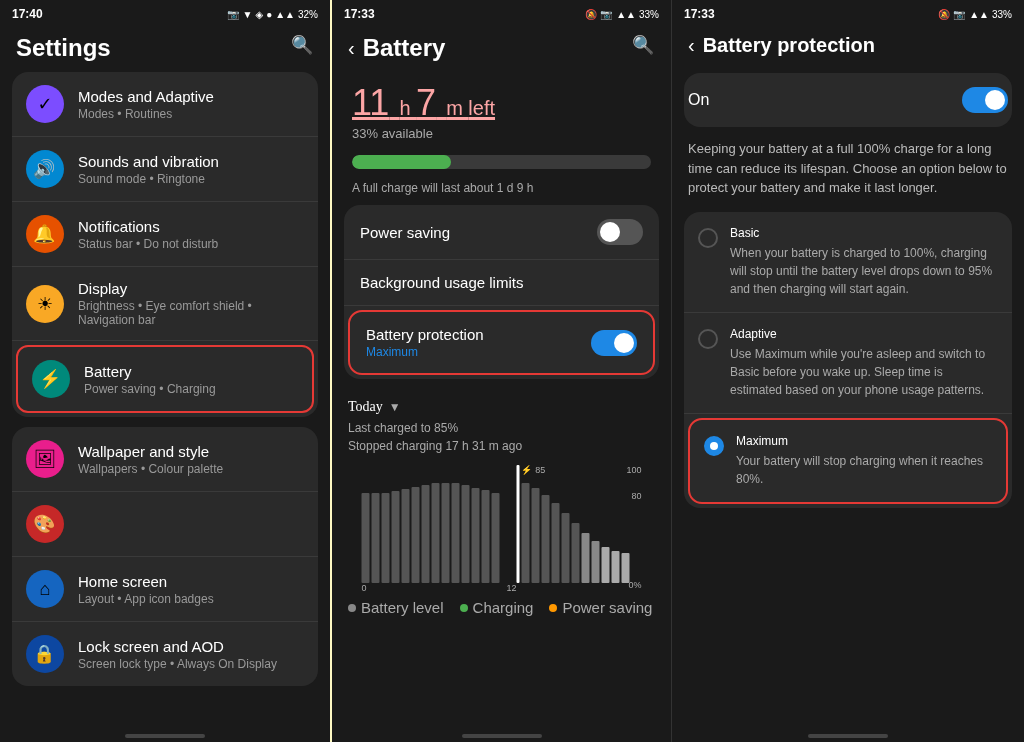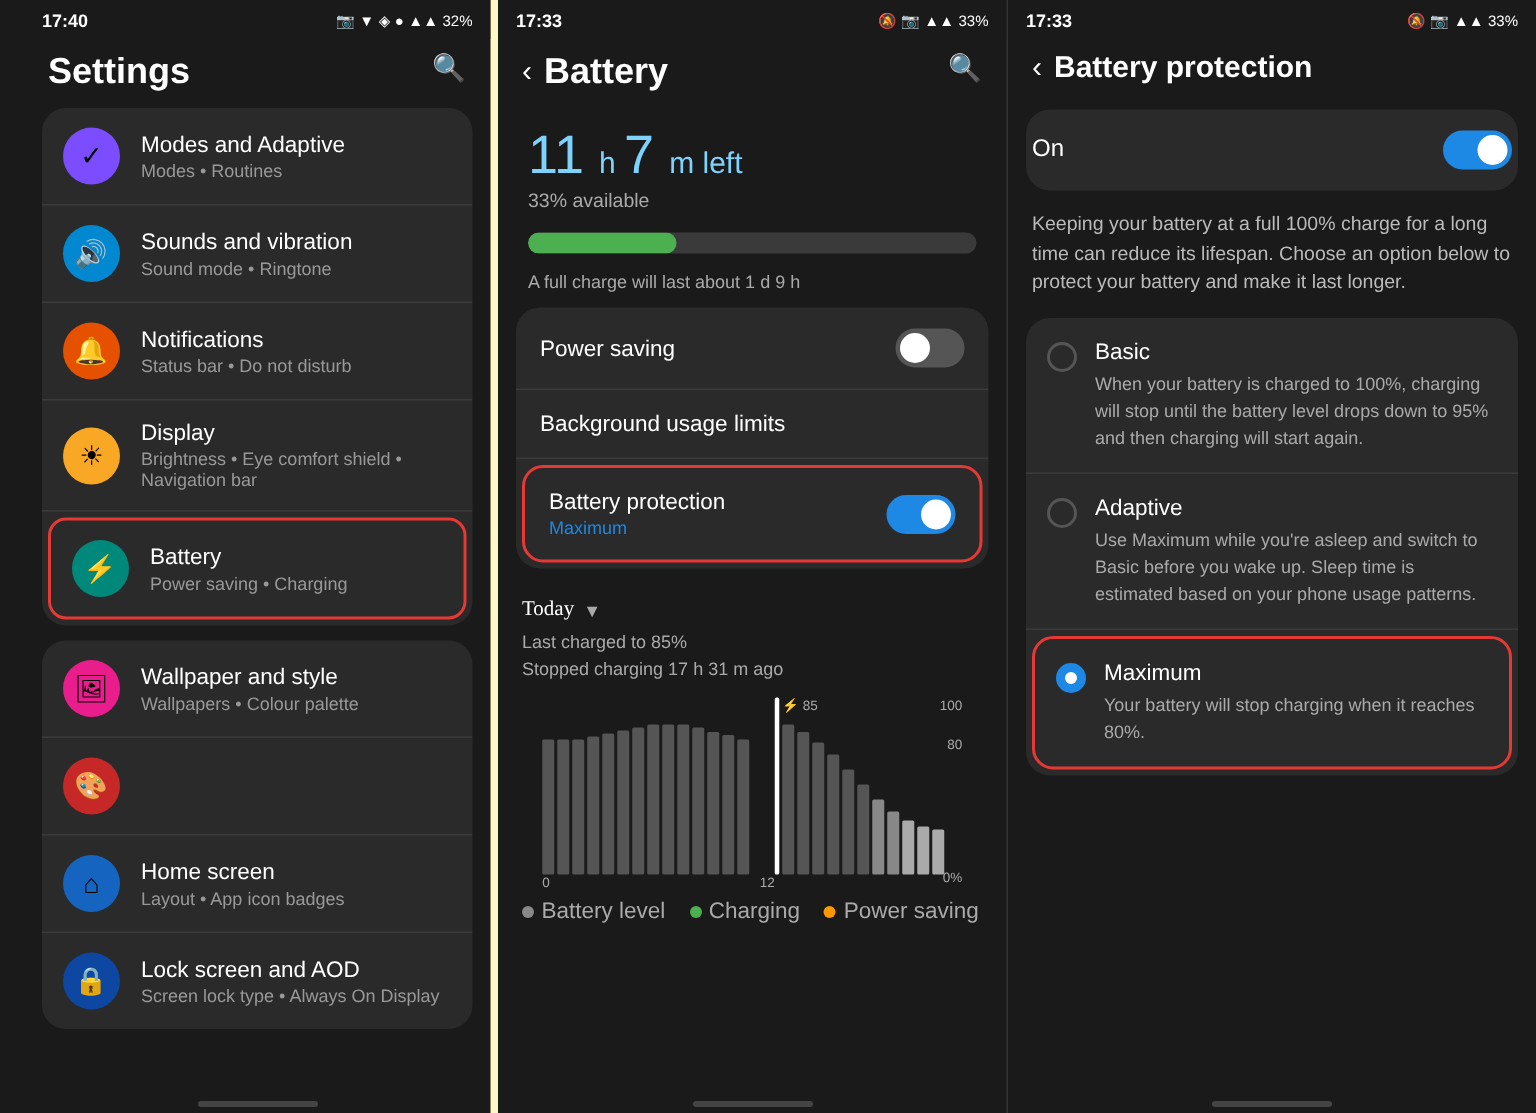--- a/index.html
+++ b/index.html
@@ -13,21 +13,21 @@
     }
 
     
     .panel {
       height: 742px;
       overflow: hidden;
       display: flex;
       flex-direction: column;
       background: #1a1a1a;
     }
-    .panel-1 { width: 332px; border-right: 5px solid #fef9c3; padding-left: 16px; }
+    .panel-1 { width: 332px; border-right: 2px solid #fef9c3; }
     .panel-2 { width: 340px; border-right: 1px solid #333; }
     .panel-3 { width: 352px; }
 
     
     .status-bar {
       display: flex;
       justify-content: space-between;
       align-items: center;
       padding: 6px 12px 4px;
       background: #1a1a1a;
@@ -127,21 +127,22 @@
       margin-top: 2px;
     }
 
     
     .battery-time {
       padding: 10px 20px 6px;
     }
     .battery-time-big {
       font-size: 36px;
       font-weight: 300;
-      color: #7dd3fc;
+      color: #fca5a5;
+      text-decoration: underline;
     }
     .battery-time-big span.unit {
       font-size: 20px;
       font-weight: 400;
     }
     .battery-available {
       font-size: 13px;
       color: #aaa;
       margin-top: 2px;
     }
@@ -288,21 +289,21 @@
       border-color: #1e88e5;
       background: #1e88e5;
     }
     .radio-inner {
       width: 8px;
       height: 8px;
       border-radius: 50%;
       background: #fff;
     }
     .option-text { flex: 1; }
-    .option-title { font-size: 15px; color: #fff; font-weight: 500; margin-bottom: 4px; }
+    .option-title { font-size: 12px; color: #fff; font-weight: 500; margin-bottom: 4px; }
     .option-desc { font-size: 12px; color: #aaa; line-height: 1.5; }
 
     
     .nav-hint {
       height: 4px;
       background: #444;
       border-radius: 2px;
       width: 80px;
       margin: 8px auto 4px;
     }

